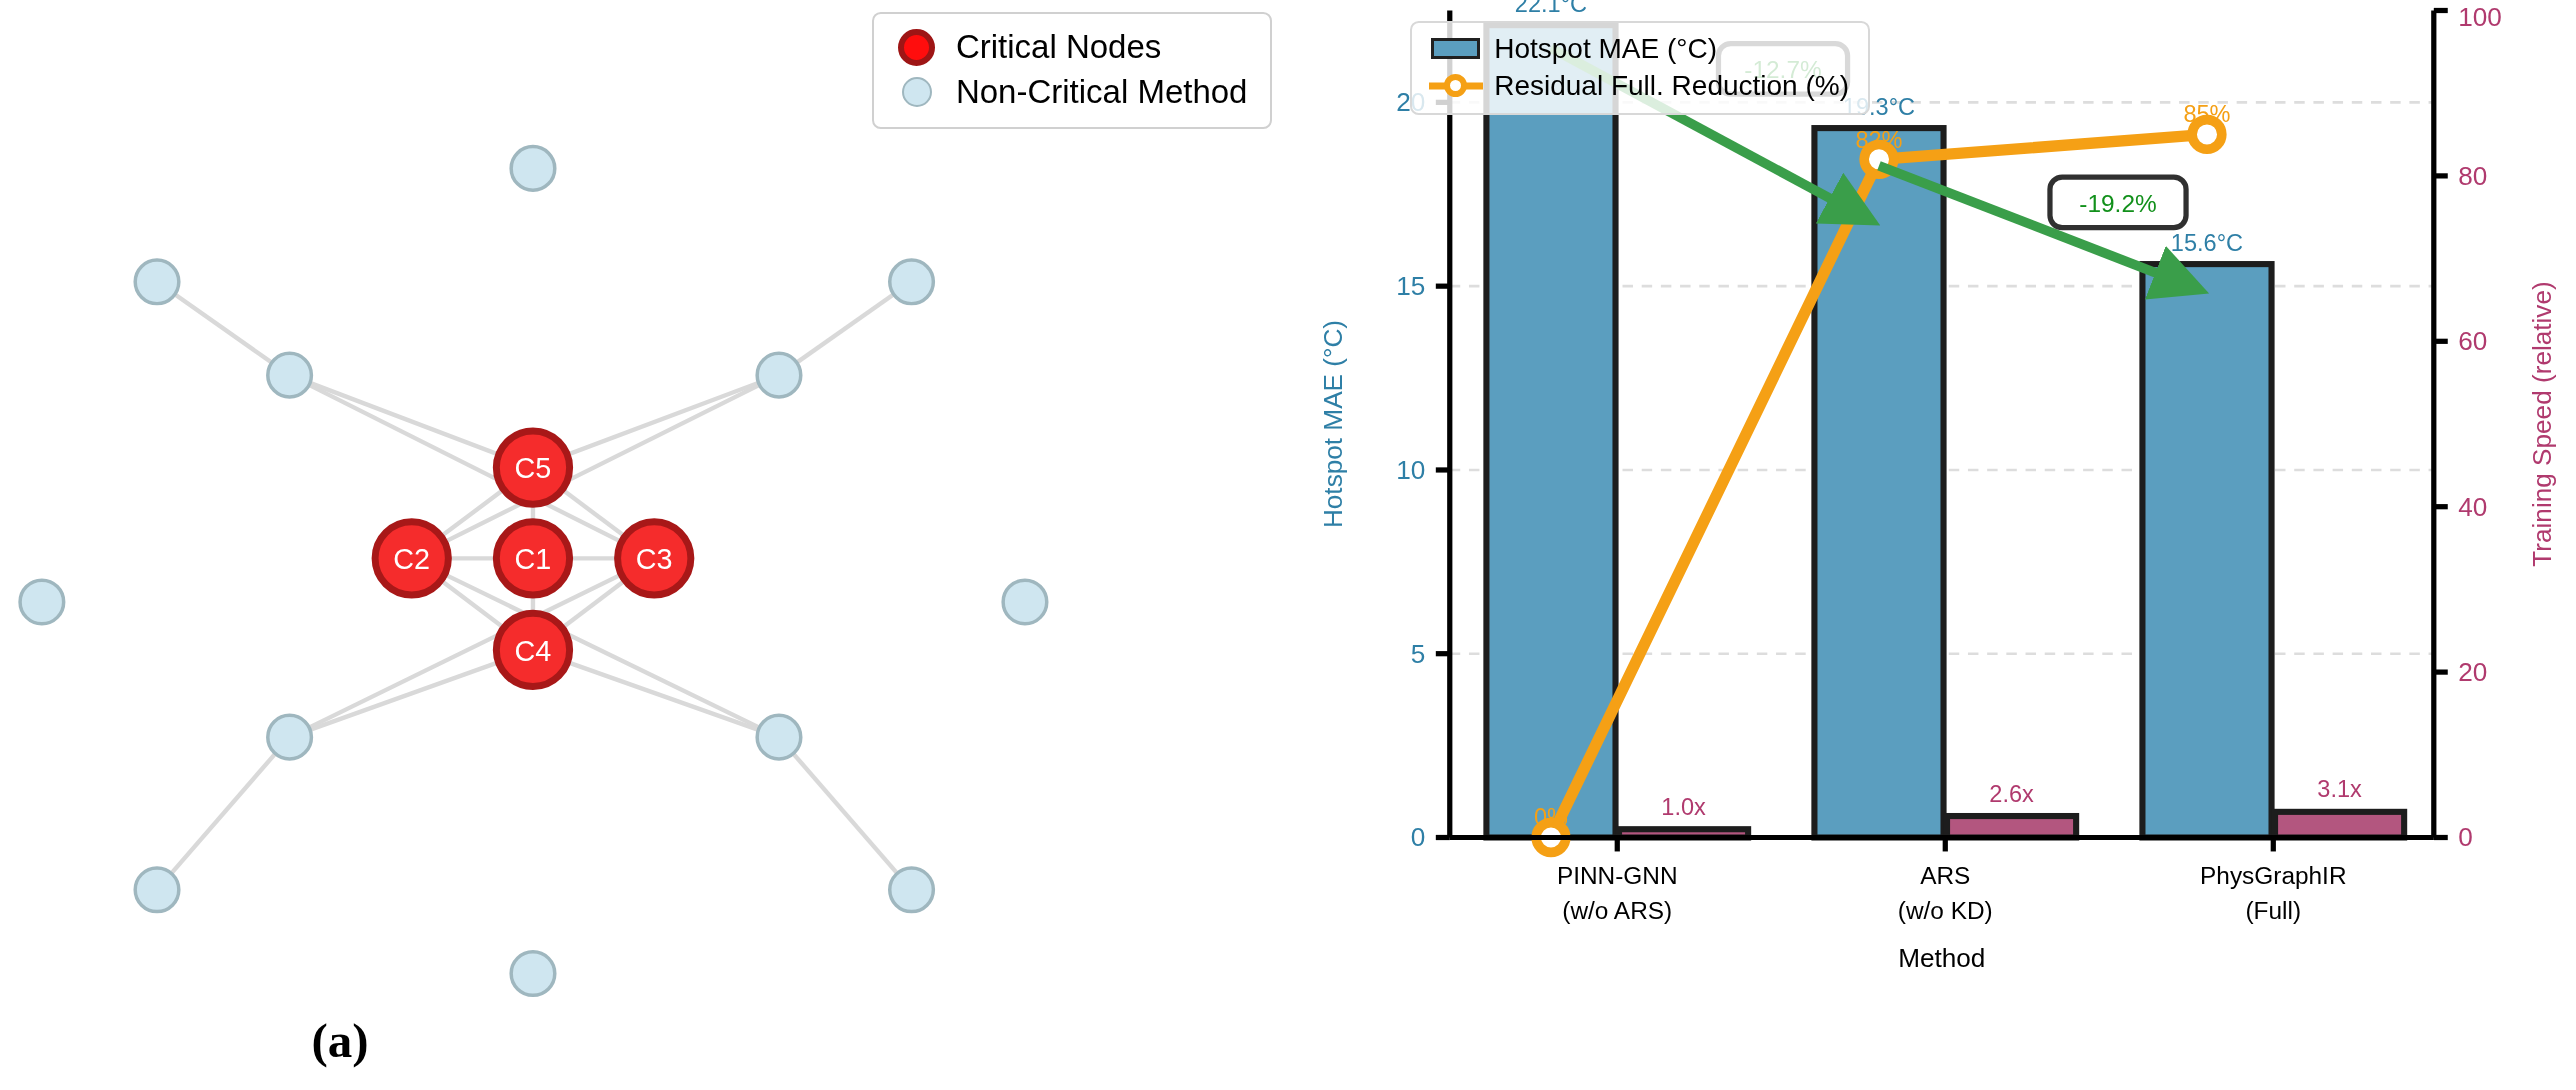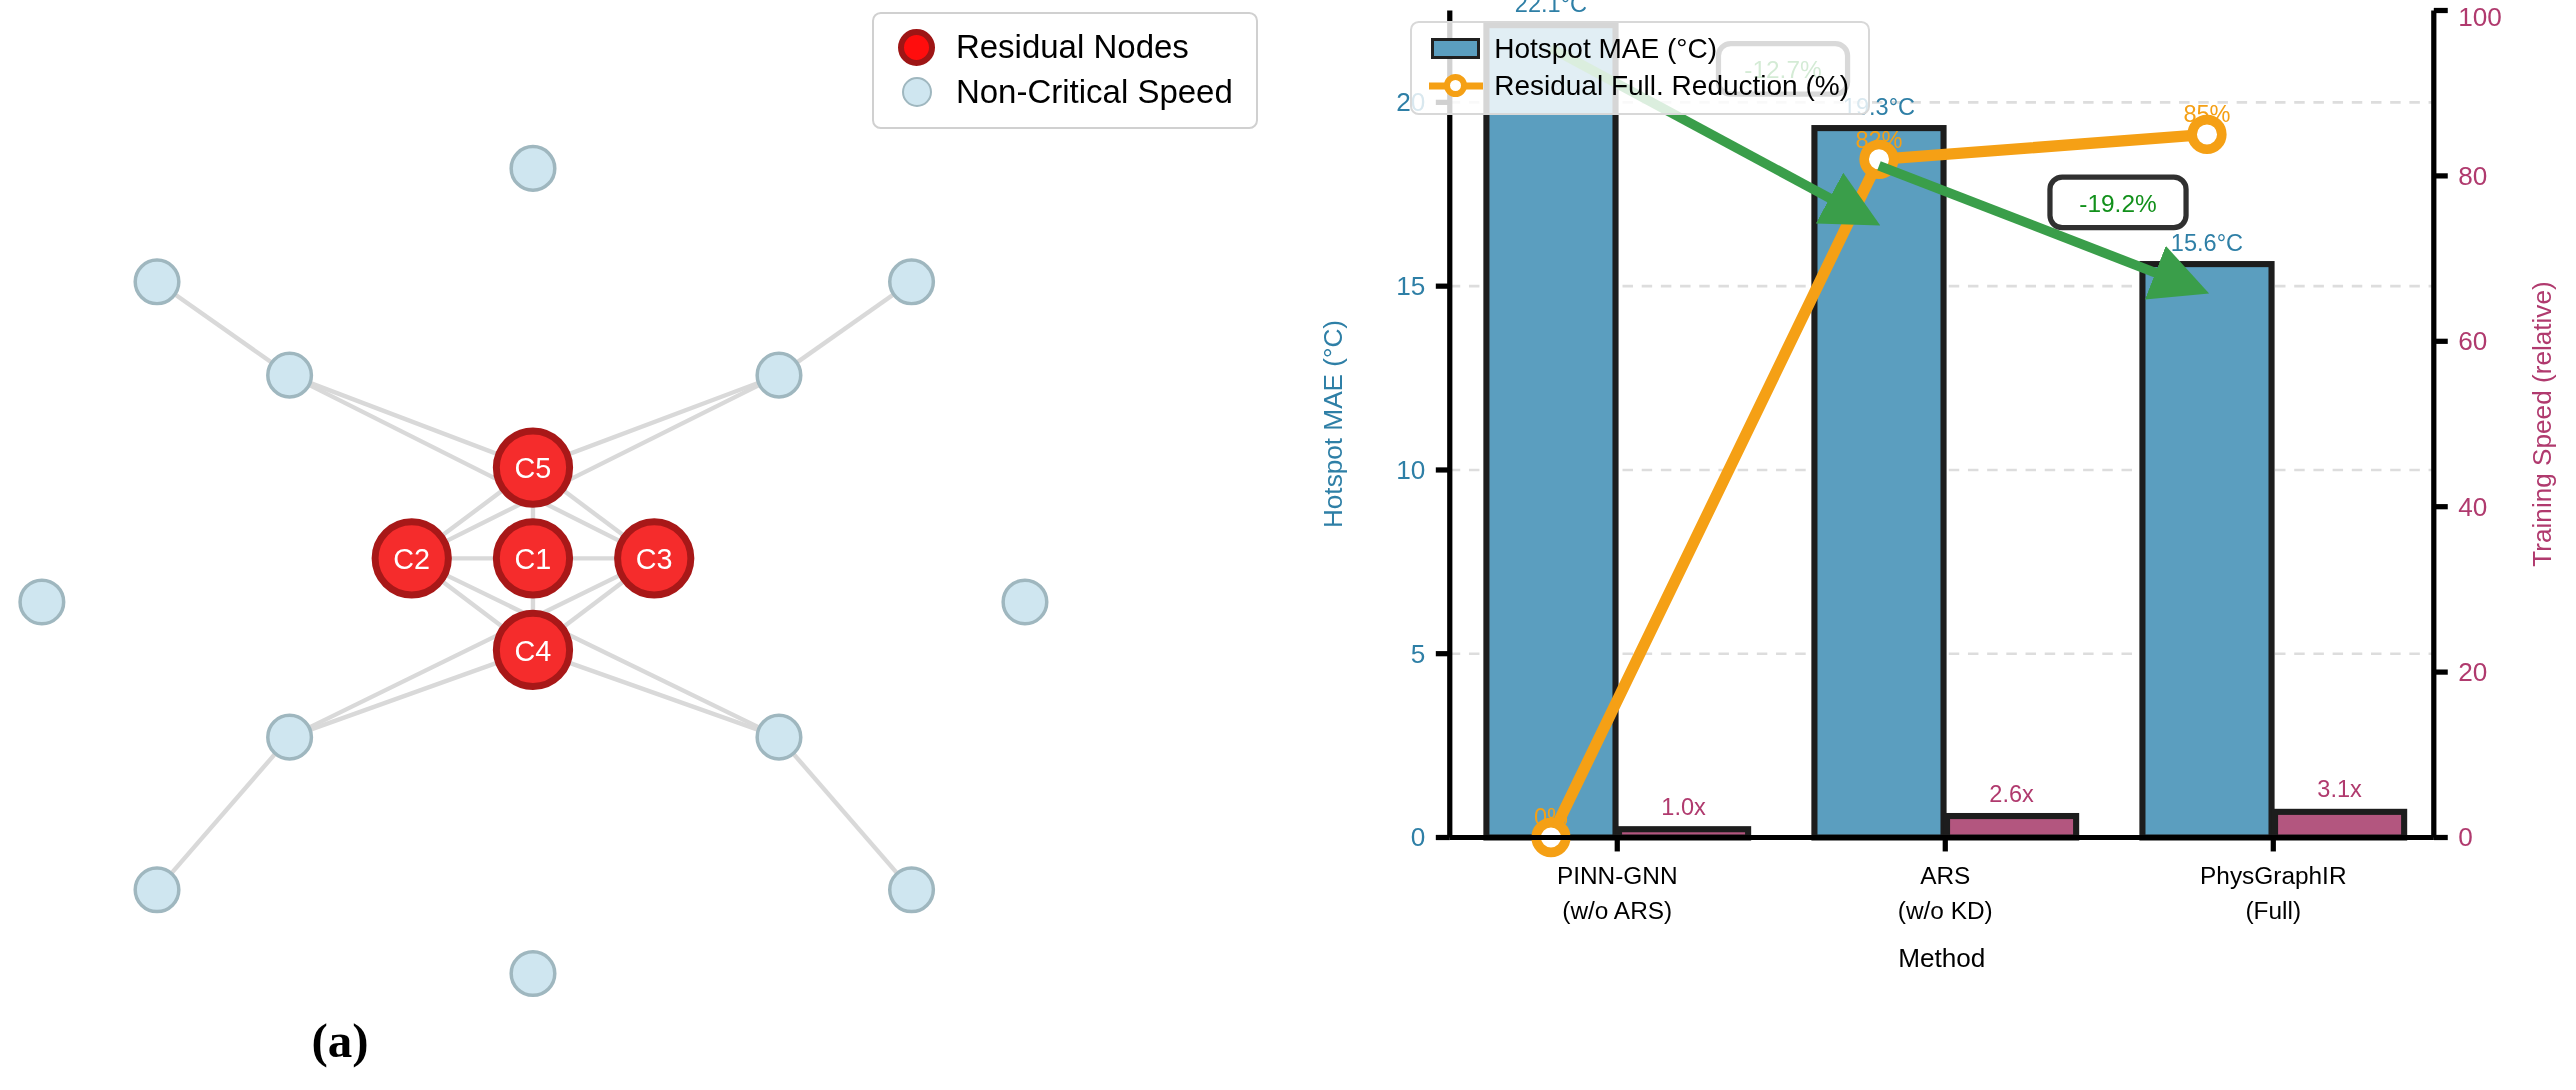--- a/index.html
+++ b/index.html
@@ -121,27 +121,27 @@
           <text class="node-label" x="611" y="746">C4</text>
         </g>
       </g>
     </svg>
 
     <div id="graph-legend">
       <div class="glrow">
         <span class="gl-marker">
             <span class="dot-crit"></span>
           </span>
-        <span class="gl-text">Residual Nodes</span>
+        <span class="gl-text">Critical Nodes</span>
       </div>
       <div class="glrow">
         <span class="gl-marker">
             <span class="dot-non"></span>
           </span>
-        <span class="gl-text">Non-Critical Speed</span>
+        <span class="gl-text">Non-Critical Method</span>
       </div>
     </div>
 
     <div class="panel-caption" id="cap-a">(a)</div>
   </div>
 
   <div id="panel-b">
 
     <svg id="chart-svg" viewBox="0 0 1473 1160">
       <defs>

